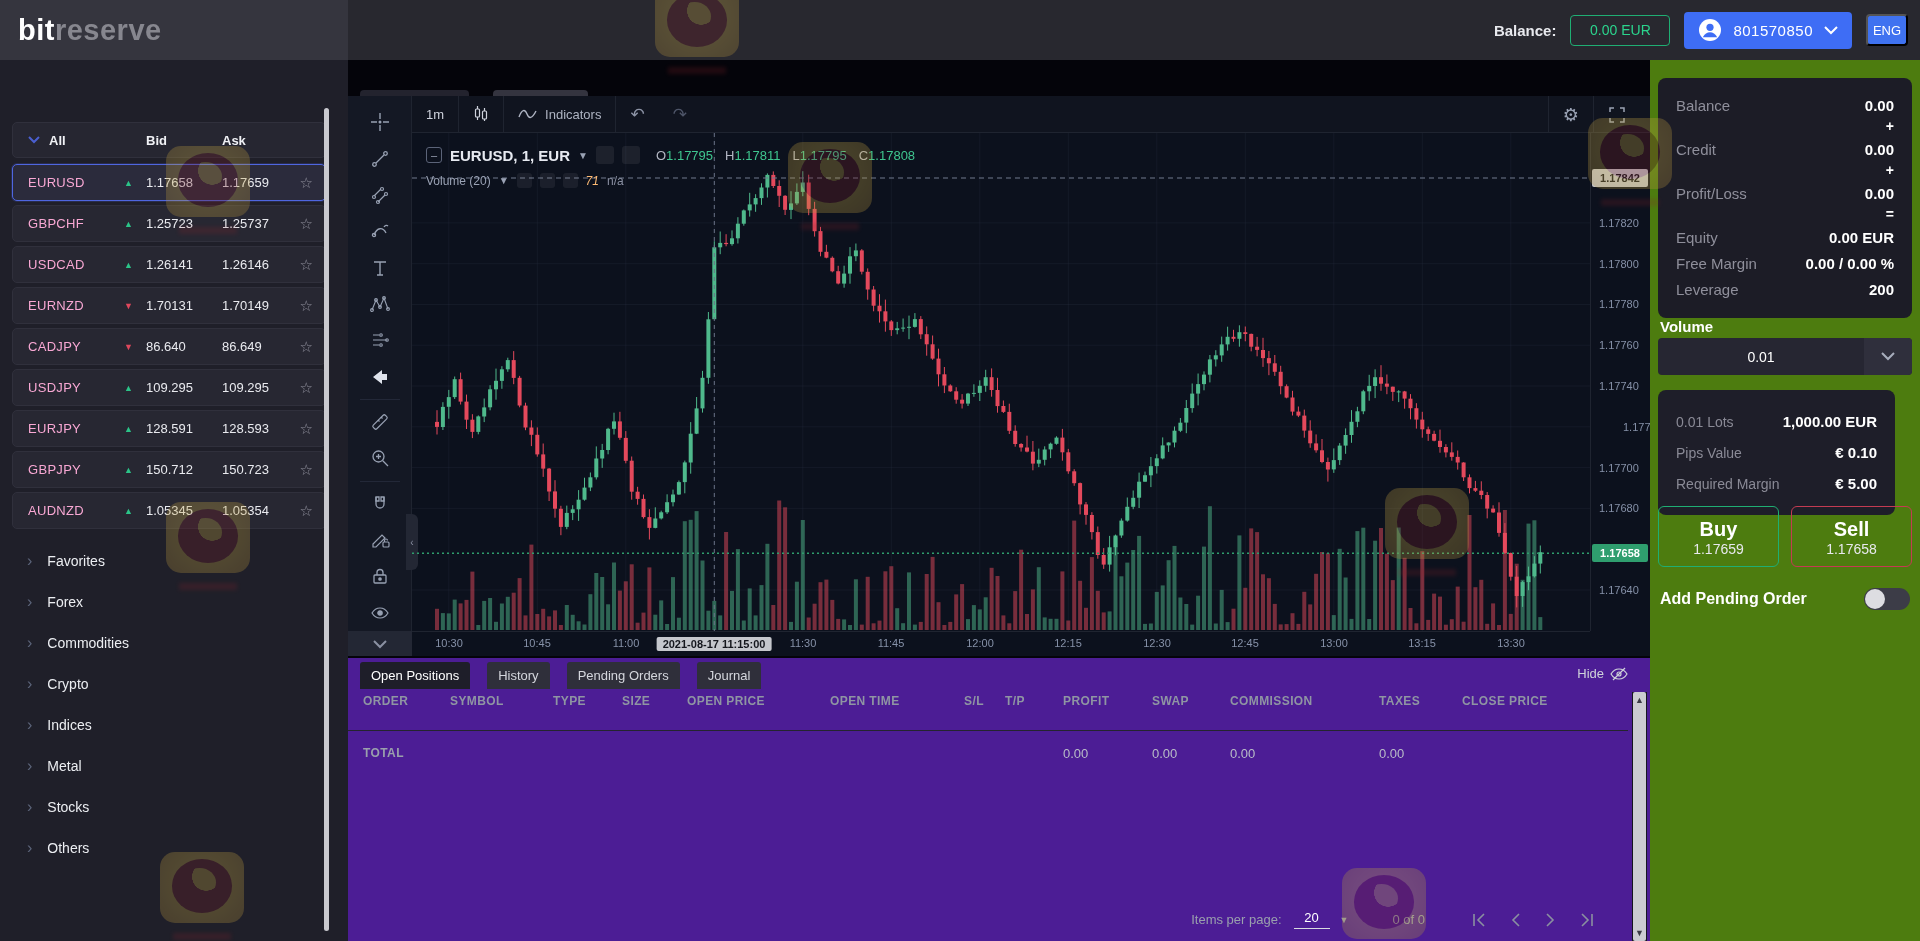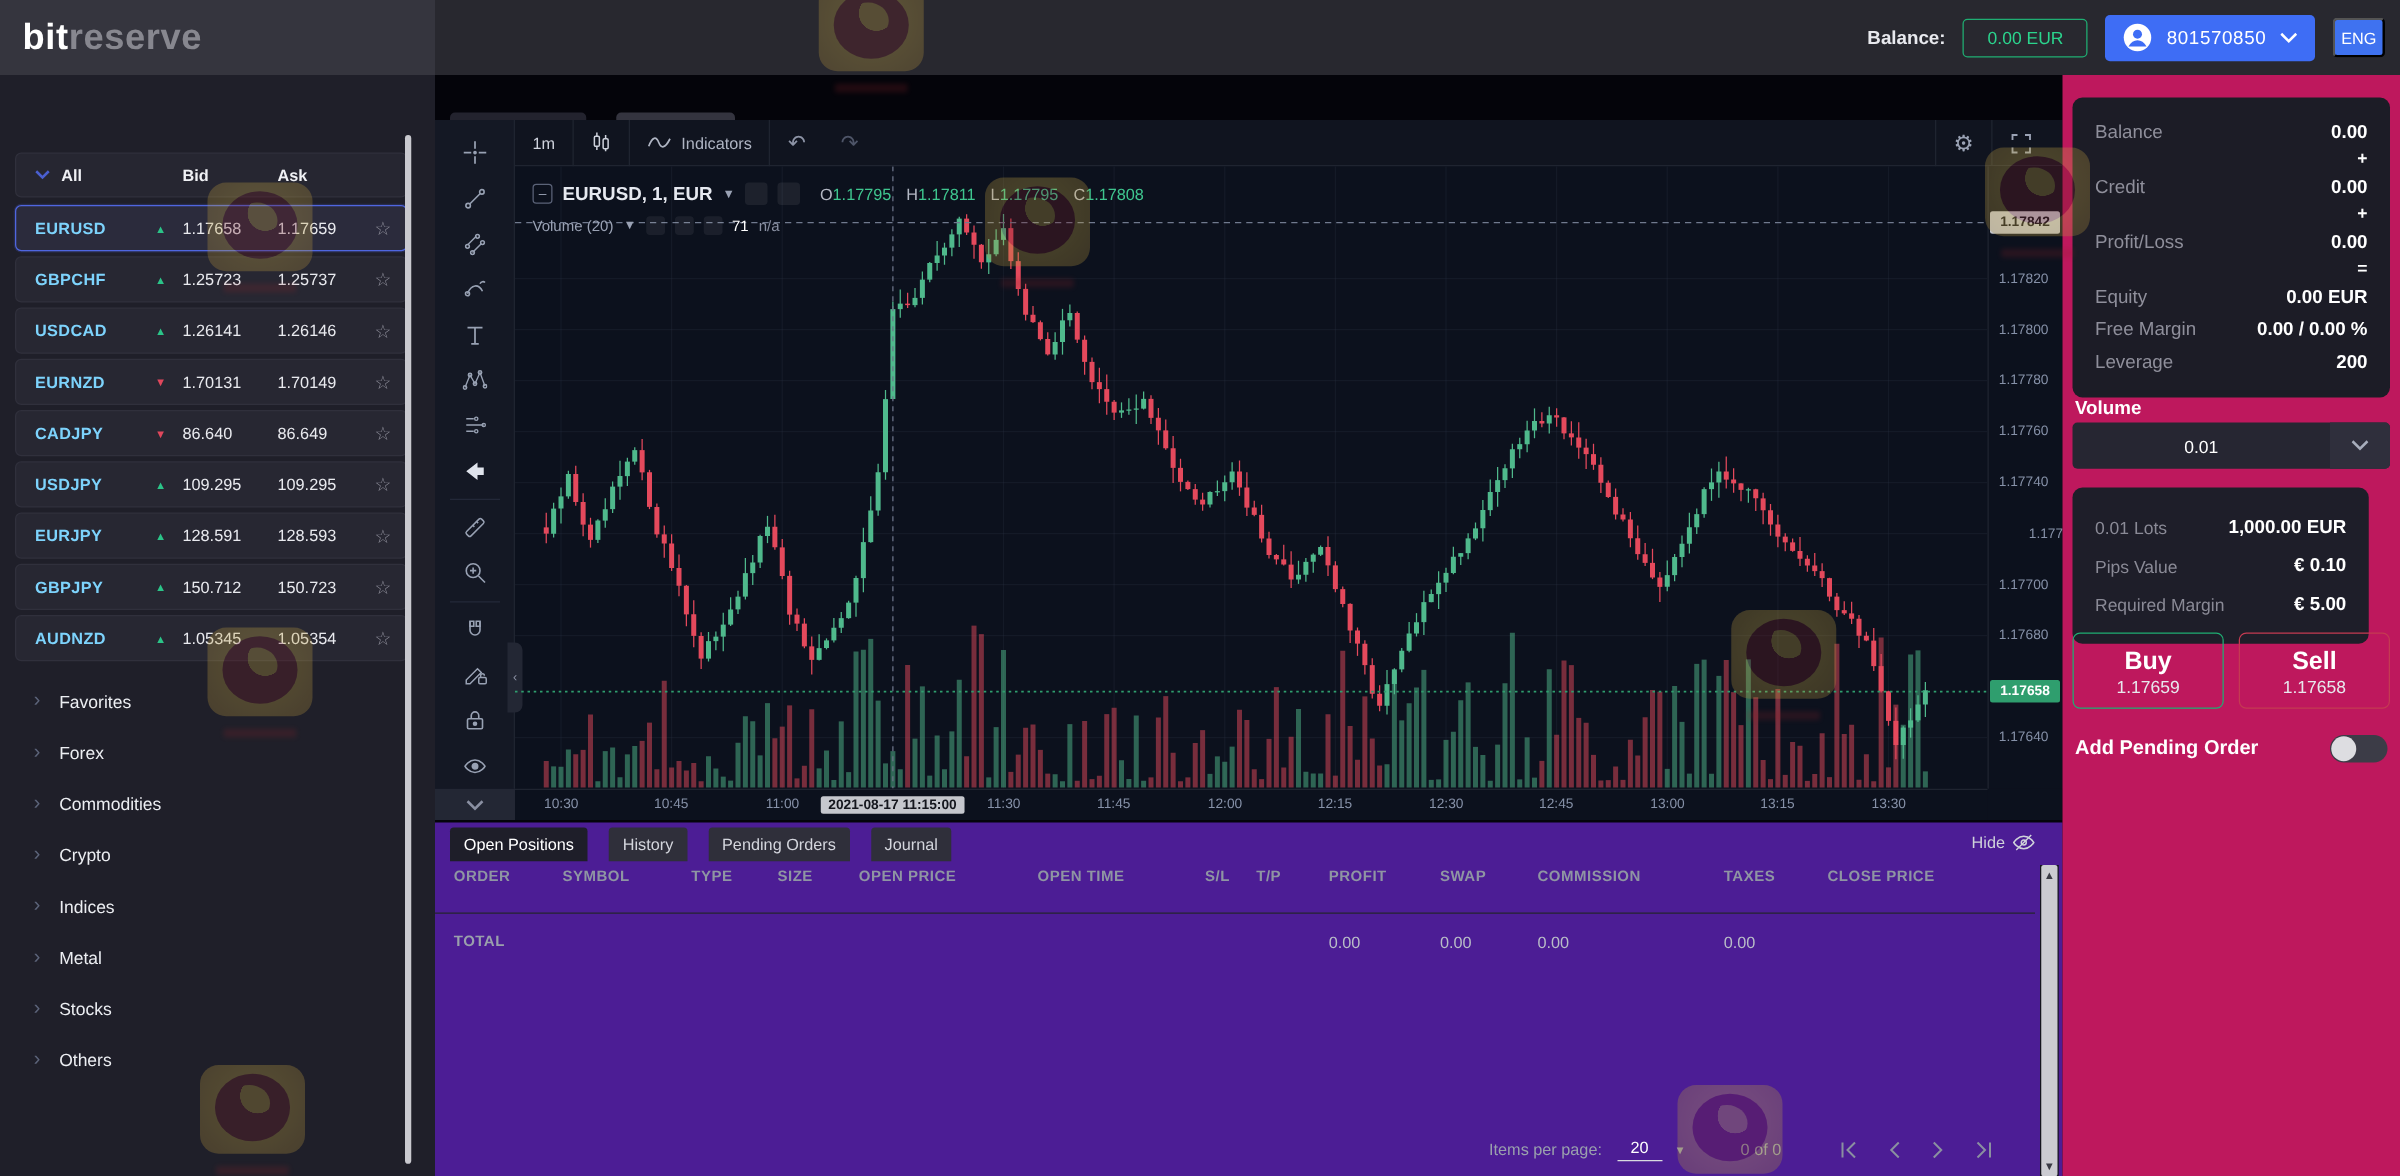--- a/index.html
+++ b/index.html
@@ -31,21 +31,21 @@
   .search-btn { width:35px; height:37px; border:1px solid #3a3a46; border-left:none; background:#23232d;
                 display:flex; align-items:center; justify-content:center; cursor:pointer; }
   .list-header { position:absolute; left:12px; right:22px; top:62px; height:36px; background:#262631; border:1px solid #30303c;
                  border-radius:5px; display:grid; grid-template-columns:96px 22px 76px 76px 1fr; align-items:center; padding:0 12px 0 15px; }
   .list-header .hd { color:#f0f1f5; font-size:13px; font-weight:bold; }
   .hd-all { display:flex; align-items:center; gap:9px; }
   .pairs { position:absolute; left:12px; right:22px; top:104px; }
   .pair-row { height:37px; margin-bottom:4px; background:#272732; border:1px solid #30303c; border-radius:5px;
               display:grid; grid-template-columns:96px 22px 76px 76px 1fr; align-items:center; padding:0 12px 0 15px; cursor:pointer; }
   .pair-row.sel { background:#2b2b3c; border:1px solid #4f66e0; box-shadow:0 0 0 1px #4f66e033; }
-  .pair-sym { color:#7dd3fc; font-size:13px; font-weight:bold; letter-spacing:.3px; }
+  .pair-sym { color:#f9a8d4; font-size:13px; font-weight:normal; letter-spacing:.3px; }
   .pair-tri { font-size:9px; }
   .tri-up { color:#2bc488; } .tri-down { color:#e0475c; }
   .pair-bid,.pair-ask { color:#e9eaef; font-size:13px; }
   .pair-star { text-align:right; color:#8e8e9a; font-size:15px; cursor:pointer; }
   .cats { position:absolute; left:0; right:22px; top:480px; }
   .cat-row { height:41px; display:flex; align-items:center; gap:15px; padding-left:27px; cursor:pointer; }
   .cat-chev { color:#5c647a; font-size:16px; }
   .cat-label { color:#eceef2; font-size:14px; }
   .side-scroll { position:absolute; right:19px; top:48px; bottom:10px; width:5px; background:#c9c9cf; border-radius:3px; }
 
@@ -86,21 +86,21 @@
   .leg-sq { width:16px; height:16px; border:1px solid #5b6378; border-radius:3px; color:#9aa2b4; font-size:11px;
             display:flex; align-items:center; justify-content:center; cursor:pointer; }
   .leg-sym { color:#e6e9f0; font-size:15px; font-weight:bold; }
   .leg-caret { color:#9aa2b4; font-size:10px; cursor:pointer; }
   .leg-ico { width:18px; height:18px; background:#ffffff12; border-radius:3px; cursor:pointer; }
   .leg-ohlc { display:flex; gap:12px; font-size:13px; margin-left:8px; }
   .leg-ohlc .k { color:#b4b8c4; } .leg-ohlc .v { color:#3fc68f; }
   .legend2 { position:absolute; left:14px; top:40px; display:flex; align-items:center; gap:8px; z-index:5; }
   .leg2-t { color:#9aa2b4; font-size:12px; }
   .leg2-ico { width:15px; height:15px; background:#ffffff10; border-radius:3px; }
-  .leg2-val { color:#ffffff; font-size:12px; } .leg2-na { color:#8a90a2; font-size:12px; }
+  .leg2-val { color:#fdba74; font-size:12px;font-style:italic; } .leg2-na { color:#8a90a2; font-size:12px; }
 
   
   .bottom { position:absolute; left:0; top:598px; width:1302px; height:283px; background:#4c1d95; }
   .btabs { position:absolute; left:12px; top:4px; display:flex; gap:17px; }
   .btab { height:27px; padding:0 11px; display:flex; align-items:center; font-size:13px; border-radius:3px 3px 0 0; cursor:pointer; }
   .btab.active { background:#1e1e29; color:#fff; }
   .btab.idle { background:#2f2f3a; color:#d4d6dd; }
   .hide-btn { position:absolute; right:22px; top:8px; display:flex; align-items:center; gap:6px; color:#cfd2da; font-size:13px; cursor:pointer; }
   .grid-head { position:absolute; left:15px; top:36px; display:flex; }
   .grid-head span { color:#8f95a3; font-size:12px; font-weight:bold; letter-spacing:.4px; }
@@ -113,21 +113,21 @@
   .pager .cnt { width:36px; text-align:center; color:#fff; border-bottom:1px solid #d8dae0; padding-bottom:3px; cursor:pointer; }
   .pager .caret { color:#9aa0ad; font-size:9px; margin-left:10px; cursor:pointer; }
   .pager .range { margin:0 0 0 44px; }
   .pg-icons { display:flex; gap:24px; margin-left:46px; }
   .pg-btn { cursor:pointer; }
   .bscroll { position:absolute; right:3px; top:34px; bottom:0; width:15px; background:#15151f; }
   .bscroll .thumb { position:absolute; left:1px; right:1px; top:0; bottom:0; background:#cbcbd1; border-radius:2px; }
   .bscroll .ar { position:absolute; left:0; right:0; text-align:center; color:#3a3a45; font-size:9px; }
 
   
-  .rpanel { position:absolute; left:1650px; top:60px; width:270px; height:881px; background:#be185d; }
+  .rpanel { position:absolute; left:1650px; top:60px; width:270px; height:881px; background:#4d7c0f; }
   .stats-card { position:absolute; left:8px; right:8px; top:18px; background:#1c1c26; border-radius:8px; padding:14px 18px 16px 18px; }
   .st-row { display:flex; justify-content:space-between; align-items:center; min-height:26px; }
   .st-lab { color:#8f8f9b; font-size:15px; }
   .st-val { color:#fff; font-size:15px; font-weight:bold; }
   .st-op { text-align:right; color:#fff; font-size:14px; font-weight:bold; height:18px; line-height:16px; }
   .vol-title { position:absolute; left:10px; top:258px; color:#fff; font-size:15px; font-weight:bold; }
   .vol-select { position:absolute; left:8px; right:8px; top:278px; height:37px; background:#262632; border-radius:4px;
                 display:flex; align-items:center; cursor:pointer; }
   .vol-select .val { flex:1; text-align:center; color:#fff; font-size:14px; }
   .vol-select .dd { width:48px; height:37px; background:#2f2f3c; border-radius:0 4px 4px 0; display:flex; align-items:center; justify-content:center; }

